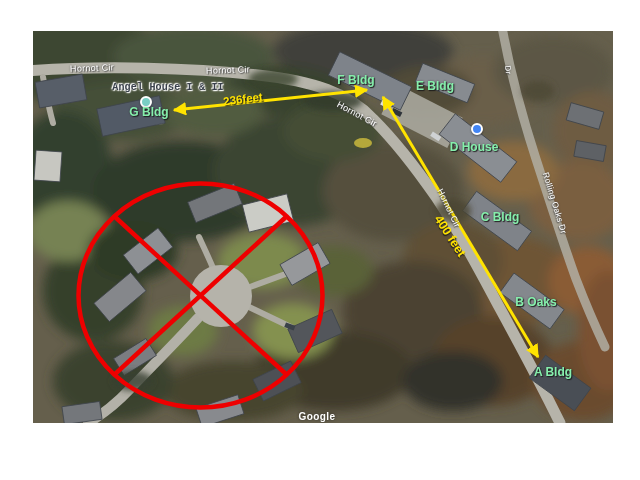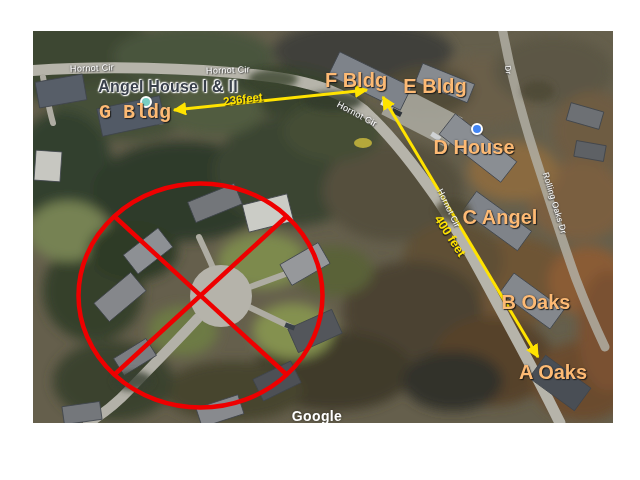--- a/index.html
+++ b/index.html
@@ -4,23 +4,23 @@
 <style>
   html,body{margin:0;padding:0;}
   body{width:640px;height:480px;background:#ffffff;position:relative;overflow:hidden;
        font-family:"Liberation Sans",sans-serif;}
   .page{position:absolute;left:0;top:0;width:640px;height:480px;background:#ffffff;}
   .map-stage{position:absolute;left:33px;top:31px;width:580px;height:392px;overflow:hidden;
              background:#655f4c;}
   .map-stage svg{position:absolute;left:0;top:0;}
   .lbl{position:absolute;white-space:nowrap;transform:translate(-50%,-50%);pointer-events:none;}
   
-  .bldg{font-size:20px;font-weight:bold;color:#fdba74;
+  .bldg{font-size:12px;font-weight:bold;color:#86efac;
         text-shadow:1px 1px 1px rgba(25,25,25,.9),0 0 2px rgba(25,25,25,.45);}
-  .bldg-g{left:102px;top:81px;font-family:Liberation Mono, monospace;}
+  .bldg-g{left:116px;top:81px;}
   .bldg-f{left:323px;top:49px;}
   .bldg-e{left:402px;top:55px;text-align:center;}
   .bldg-d{left:441px;top:116px;}
   .bldg-c{left:467px;top:186px;}
   .bldg-b{left:503px;top:271px;}
   .bldg-a{left:520px;top:341px;}
   
   .dist{font-weight:bold;color:#ffe300;
         text-shadow:1px 1px 1px rgba(25,25,25,.9);}
   .dist-236{left:210px;top:68px;font-size:11.5px;transform:translate(-50%,-50%) rotate(-7deg);}
@@ -28,24 +28,24 @@
   
   .street{font-size:9px;color:#ffffff;letter-spacing:.3px;
           text-shadow:0 0 2px rgba(70,70,70,.95),1px 1px 1px rgba(70,70,70,.8);}
   .st1{left:59px;top:37px;transform:translate(-50%,-50%) rotate(-2deg);}
   .st2{left:195px;top:39px;transform:translate(-50%,-50%) rotate(-2deg);}
   .st3{left:324px;top:83px;transform:translate(-50%,-50%) rotate(28deg);}
   .st4{left:416px;top:177px;font-size:8.5px;transform:translate(-50%,-50%) rotate(64deg);}
   .st5{left:522px;top:172px;font-size:8.5px;transform:translate(-50%,-50%) rotate(73deg);}
   .st6{left:475px;top:39px;font-size:8px;transform:translate(-50%,-50%) rotate(84deg);}
   
-  .place{left:135px;top:56px;font-size:16px;color:#39404b;font-weight:bold;letter-spacing:.2px;
-         text-shadow:0 0 2px #fff,0 0 3px #fff,1px 1px 1px #fff,-1px -1px 1px #fff;}
+  .place{left:135px;top:56px;font-size:10px;color:#39404b;font-weight:bold;letter-spacing:.2px;
+         text-shadow:0 0 2px #fff,0 0 3px #fff,1px 1px 1px #fff,-1px -1px 1px #fff;font-family:Liberation Mono, monospace;}
   
-  .watermark{left:284px;top:385px;font-size:14px;color:#ffffff;font-weight:600;letter-spacing:.4px;
+  .watermark{left:284px;top:385px;font-size:10px;color:#ffffff;font-weight:600;letter-spacing:.4px;
              text-shadow:0 0 3px rgba(0,0,0,.5);}
   
   .dot{position:absolute;border-radius:50%;transform:translate(-50%,-50%);box-shadow:0 1px 2px rgba(0,0,0,.4);}
   .dot-blue{left:444px;top:98px;width:8px;height:8px;background:#4285f4;border:2px solid #fff;}
   .dot-teal{left:113px;top:71px;width:8px;height:8px;background:#79cec4;border:2px solid #fff;}
 </style>
 </head>
 <body>
 
 <div class="page">
@@ -172,22 +172,22 @@
     <div class="lbl street st6">Dr</div>
 
     <div class="lbl place">Angel House I &amp; II</div>
     <div class="dot dot-teal"></div>
     <div class="dot dot-blue"></div>
 
     <div class="lbl bldg bldg-g">G Bldg</div>
     <div class="lbl bldg bldg-f">F Bldg</div>
     <div class="lbl bldg bldg-e">E Bldg</div>
     <div class="lbl bldg bldg-d">D House</div>
-    <div class="lbl bldg bldg-c">C Angel</div>
+    <div class="lbl bldg bldg-c">C Bldg</div>
     <div class="lbl bldg bldg-b">B Oaks</div>
-    <div class="lbl bldg bldg-a">A Oaks</div>
+    <div class="lbl bldg bldg-a">A Bldg</div>
 
     <div class="lbl dist dist-236">236feet</div>
     <div class="lbl dist dist-400">400 feet</div>
 
     <div class="lbl watermark">Google</div>
   </div>
 </div>
 
 </body></html>

